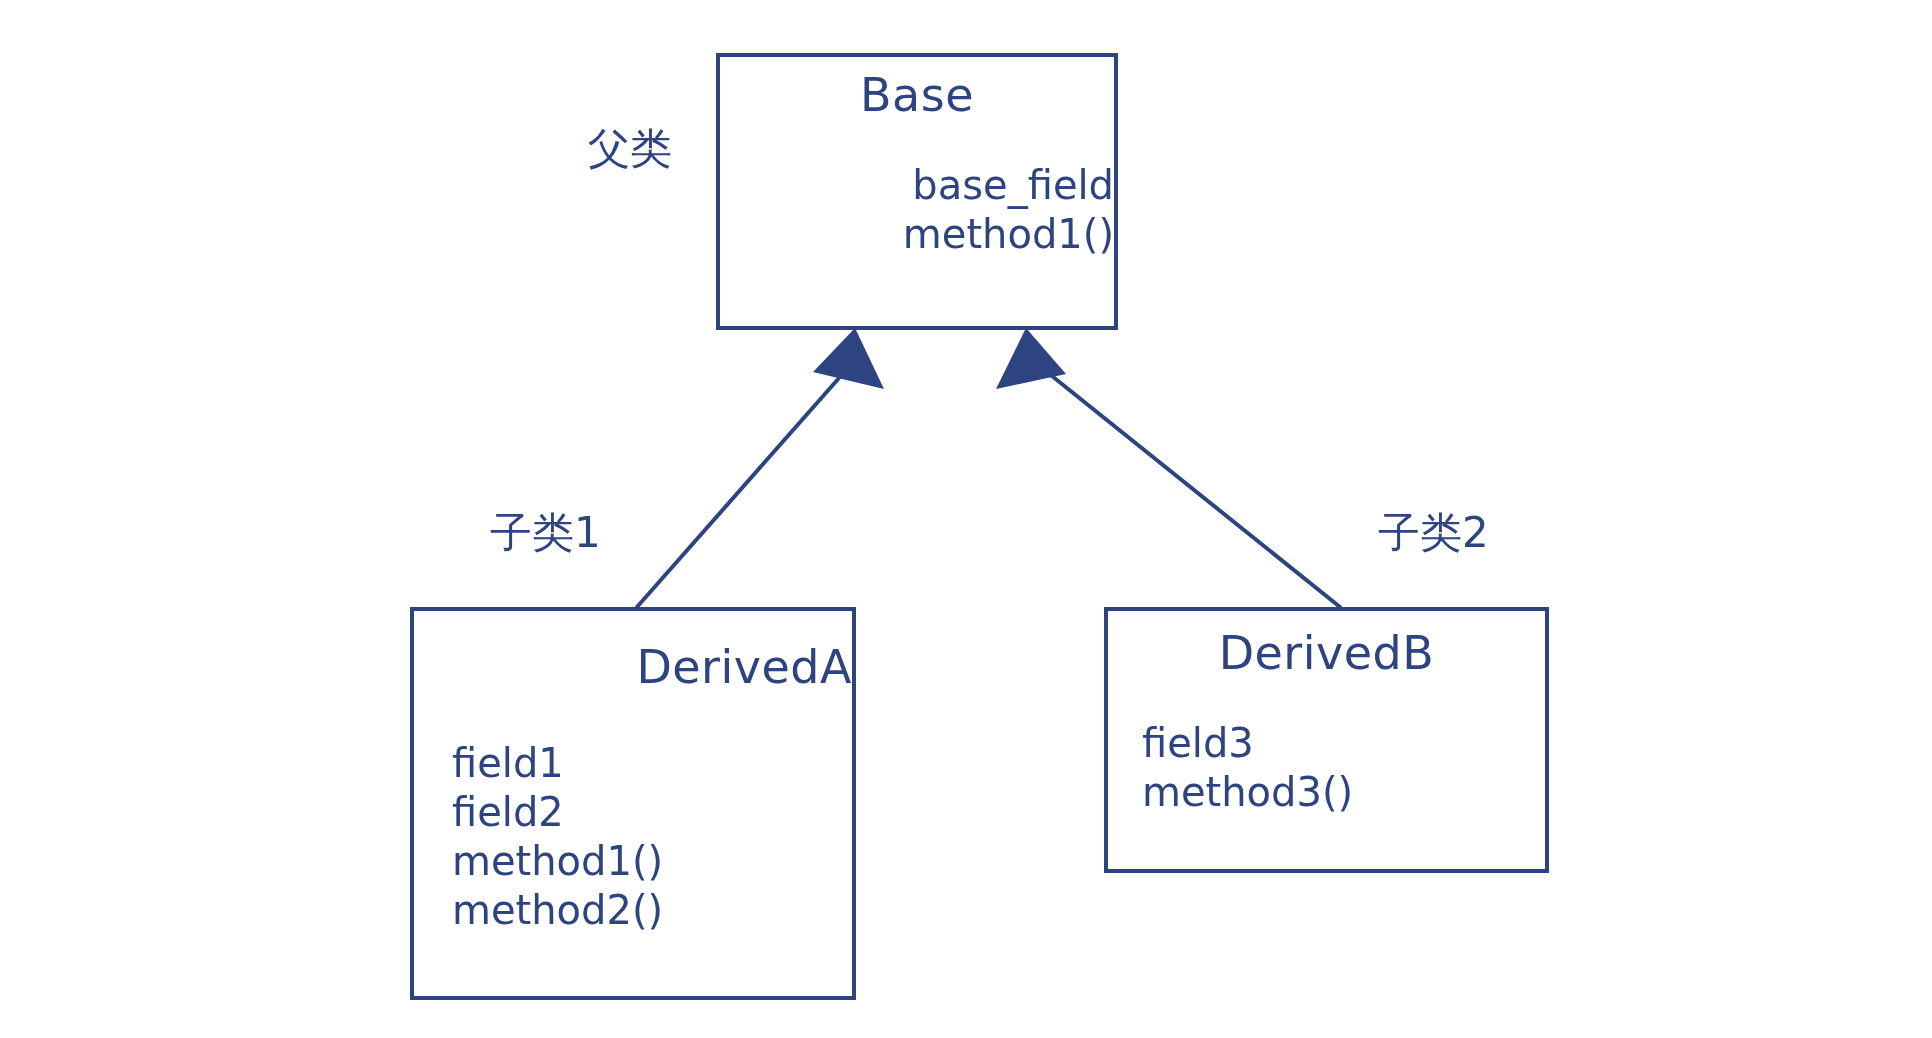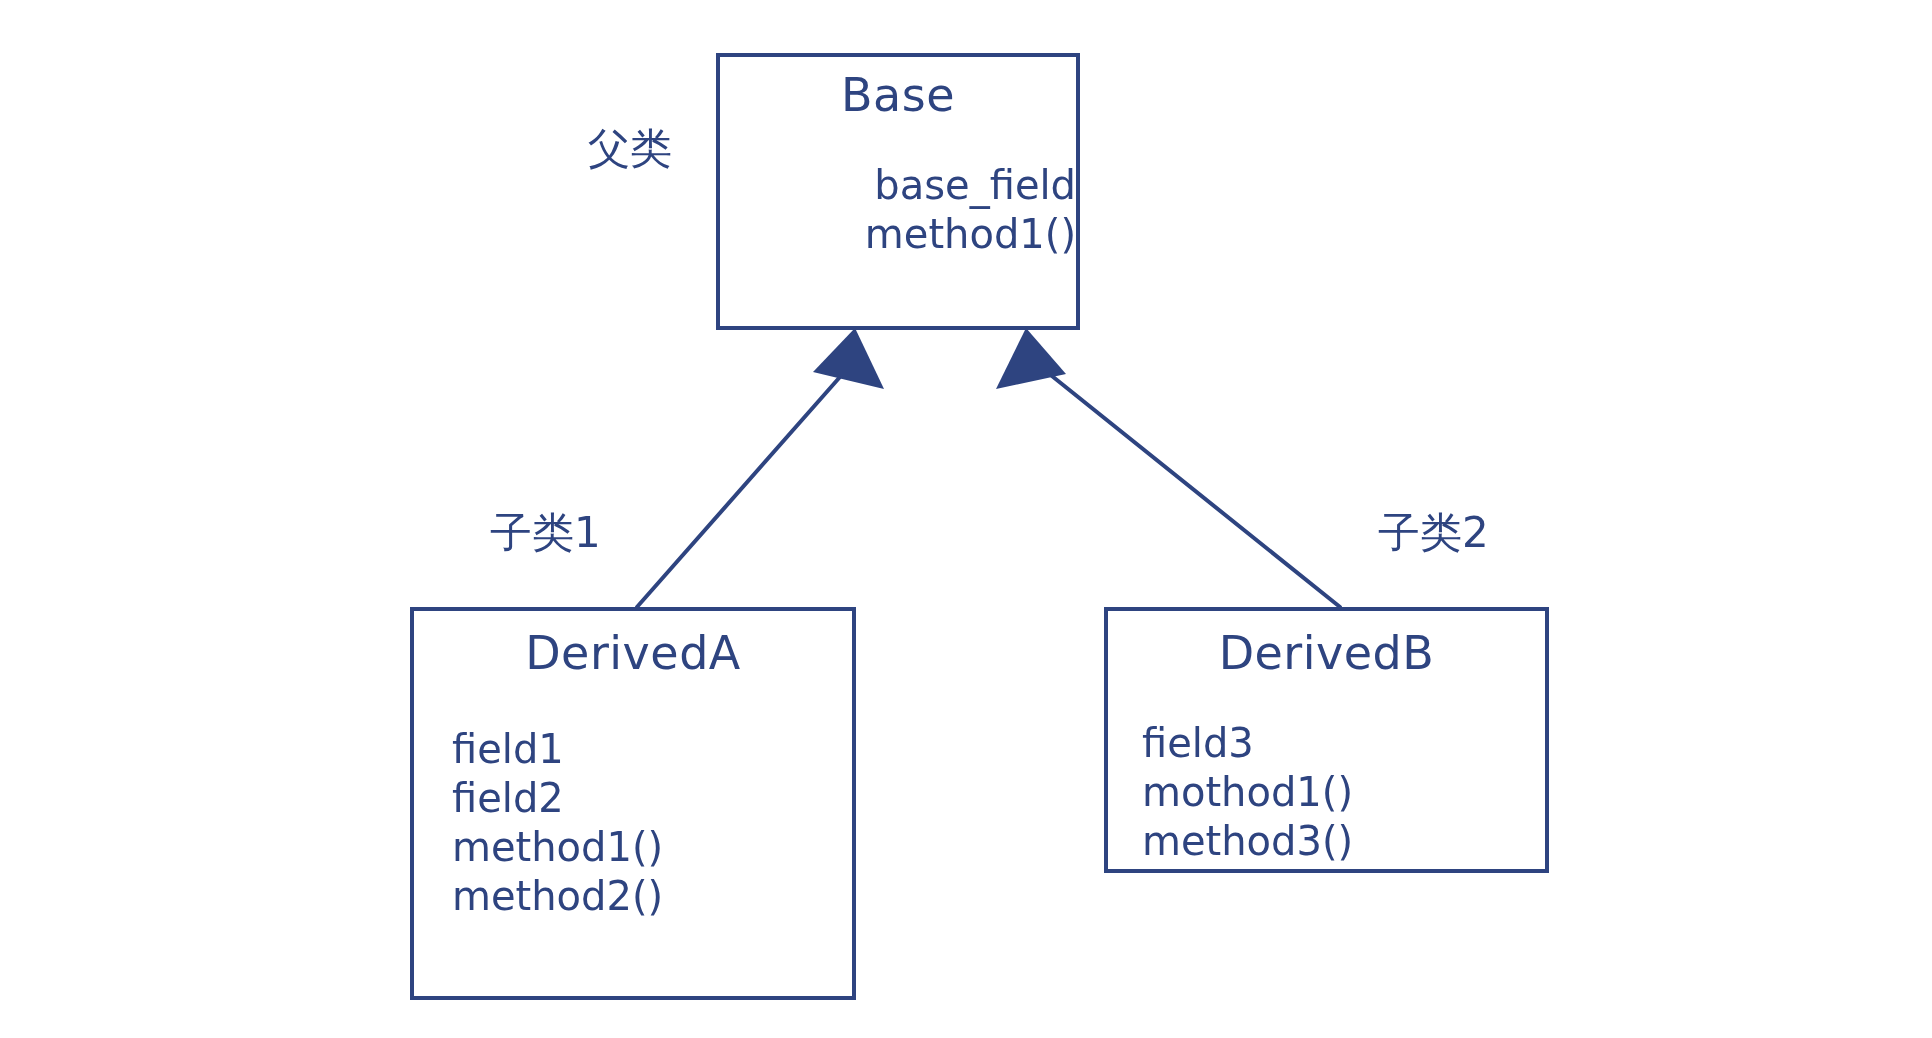--- a/index.html
+++ b/index.html
@@ -58,34 +58,34 @@
     white-space: nowrap;
   }
   .member-row {
     display: block;
   }
 
   
   #box-base {
     left: 716px;
     top: 53px;
-    width: 364px;
+    width: 402px;
     height: 277px;
   }
   #box-base .class-title { margin-top: 14px; }
   #box-base .class-members { margin-top: 42px; padding-left: 40px; text-align: right; }
 
   
   #box-derived-a {
     left: 410px;
     top: 607px;
     width: 446px;
     height: 393px;
   }
-  #box-derived-a .class-title { margin-top: 18px; }
+  #box-derived-a .class-title { margin-top: 32px; text-align: right; }
   #box-derived-a .class-members { margin-top: 48px; padding-left: 38px; }
 
   
   #box-derived-b {
     left: 1104px;
     top: 607px;
     width: 445px;
     height: 266px;
   }
   #box-derived-b .class-title { margin-top: 18px; }
@@ -137,21 +137,20 @@
       <span class="member-row">field2</span>
       <span class="member-row">method1()</span>
       <span class="member-row">method2()</span>
     </div>
   </div>
 
   <div class="class-box" id="box-derived-b">
     <div class="class-title">DerivedB</div>
     <div class="class-members">
       <span class="member-row">field3</span>
-      <span class="member-row">mothod1()</span>
       <span class="member-row">method3()</span>
     </div>
   </div>
 
   <div class="annotation" id="annot-parent">父类</div>
 
   <div class="annotation" id="annot-child-1">子类1</div>
 
   <div class="annotation" id="annot-child-2">子类2</div>
 

